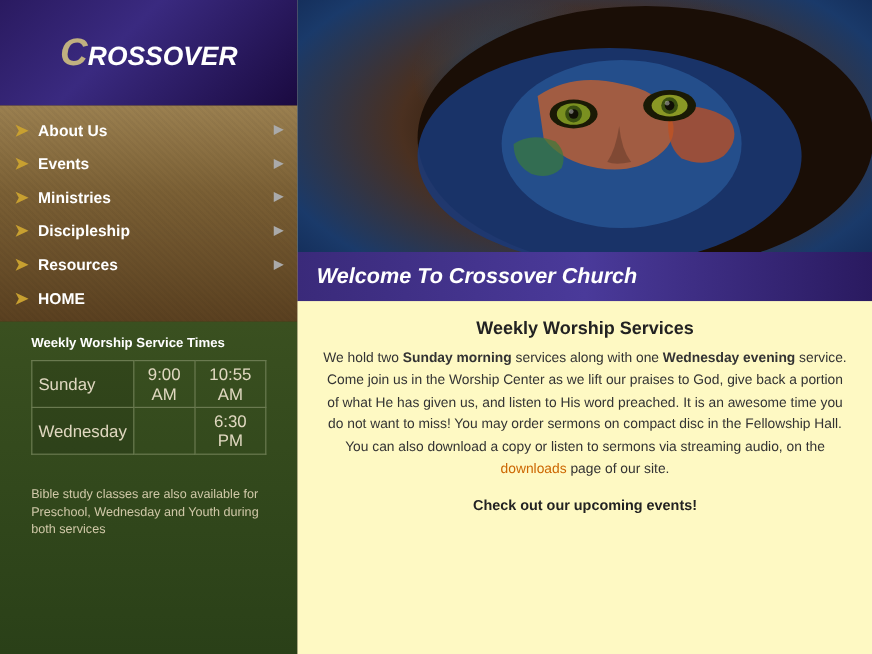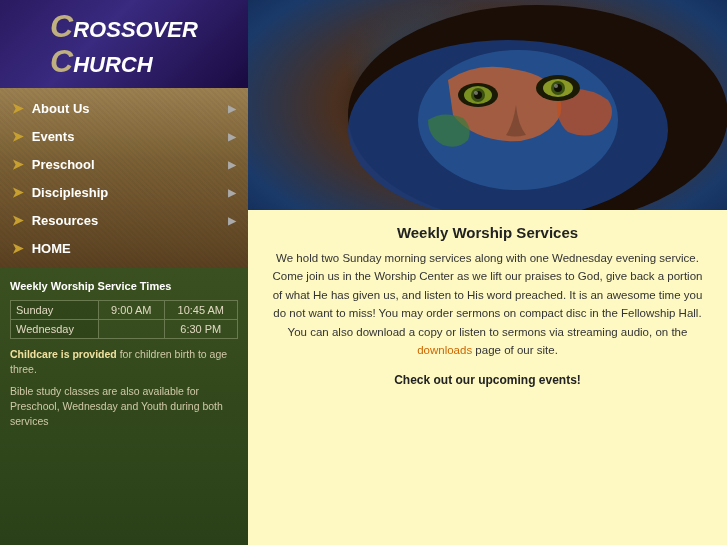--- a/index.html
+++ b/index.html
@@ -79,37 +79,37 @@
     }
 
     .nav-chevron {
       color: #aaa;
       font-size: 10px;
     }
 
     .info-area {
       background: linear-gradient(180deg, #3a5020 0%, #2a4018 100%);
       flex: 1;
-      padding: 12px 10px;
+      padding: 12px 26px;
       color: #e0d8c0;
       font-size: 10.5px;
     }
 
     .info-title {
       font-size: 11px;
       font-weight: bold;
       color: #ffffff;
       margin-bottom: 8px;
     }
 
     .worship-table {
       width: 100%;
       border-collapse: collapse;
-      margin-bottom: 8px;
-      font-size: 11px;
+      margin-bottom: 26px;
+      font-size: 14px;
     }
 
     .worship-table td {
       border: 1px solid #6a7a50;
       padding: 3px 5px;
       color: #e0d8c0;
       text-align: center;
     }
 
     .worship-table td:first-child {
@@ -188,21 +188,21 @@
 
     .section-text {
       font-size: 11.5px;
       color: #333;
       text-align: center;
       line-height: 1.6;
       margin-bottom: 14px;
     }
 
     .section-text strong {
-      font-weight: normal;
+      font-weight: bold;
     }
 
     .downloads-link {
       color: #cc6600;
       cursor: pointer;
     }
 
     .events-title {
       font-size: 12px;
       font-weight: bold;
@@ -227,21 +227,20 @@
 </head>
 <body>
 
 <div class="outer-wrapper">
 
   <div class="sidebar">
 
     <div class="logo-area">
       <div class="logo-text">
         <div><span class="logo-c">C</span><span>ROSSOVER</span></div>
-        <div><span class="logo-c">C</span><span>HURCH</span></div>
       </div>
     </div>
 
     <div class="nav-area">
       <a class="nav-item">
         <span class="nav-item-left">
           <span class="nav-arrow">➤</span>
           <span>About Us</span>
         </span>
         <span class="nav-chevron">▶</span>
@@ -249,21 +248,21 @@
       <a class="nav-item">
         <span class="nav-item-left">
           <span class="nav-arrow">➤</span>
           <span>Events</span>
         </span>
         <span class="nav-chevron">▶</span>
       </a>
       <a class="nav-item">
         <span class="nav-item-left">
           <span class="nav-arrow">➤</span>
-          <span>Preschool</span>
+          <span>Ministries</span>
         </span>
         <span class="nav-chevron">▶</span>
       </a>
       <a class="nav-item">
         <span class="nav-item-left">
           <span class="nav-arrow">➤</span>
           <span>Discipleship</span>
         </span>
         <span class="nav-chevron">▶</span>
       </a>
@@ -282,32 +281,29 @@
       </a>
     </div>
 
     <div class="info-area">
       <div class="info-title">Weekly Worship Service Times</div>
       <table class="worship-table">
         <tbody>
             <tr>
           <td>Sunday</td>
           <td>9:00 AM</td>
-          <td>10:45 AM</td>
+          <td>10:55 AM</td>
         </tr>
         <tr>
           <td>Wednesday</td>
           <td></td>
           <td>6:30 PM</td>
         </tr>
       </tbody>
         </table>
-      <div class="childcare-text">
-        <strong>Childcare is provided</strong> for children birth to age three.
-      </div>
       <div class="bible-text">Bible study classes are also available for Preschool, Wednesday and Youth during both services</div>
     </div>
   </div>
 
   <div class="main-content">
 
     <div class="hero-image">
       <div class="hero-bg"></div>
 
       <svg width="480" height="210" style="position:absolute;top:0;left:0;">
@@ -331,20 +327,23 @@
         <ellipse cx="310" cy="88" rx="22" ry="13" fill="#1a1a05"></ellipse>
         <ellipse cx="310" cy="88" rx="15" ry="9" fill="#8a9825"></ellipse>
         <ellipse cx="310" cy="88" rx="7" ry="7" fill="#3a5010"></ellipse>
         <ellipse cx="310" cy="88" rx="4" ry="4" fill="#101005"></ellipse>
         <ellipse cx="308" cy="86" rx="2" ry="2" fill="rgba(255,255,255,0.4)"></ellipse>
 
         <path d="M268,105 Q265,125 258,135 Q265,138 278,135 Q270,125 268,105 Z" fill="rgba(0,0,0,0.2)"></path>
       </svg>
     </div>
 
+    <div class="welcome-banner">
+      <span>Welcome To Crossover Church</span>
+    </div>
 
     <div class="content-body">
       <div class="section-title">Weekly Worship Services</div>
       <div class="section-text">
         We hold two <strong>Sunday morning</strong> services along with one <strong>Wednesday evening</strong> service.  Come join us in the Worship Center as we lift our praises to God, give back a portion of what He has given us, and listen to His word preached. It is an awesome time you do not want to miss!  You may order sermons on compact disc in the Fellowship Hall. You can also download a copy or listen to sermons via streaming audio, on the <a class="downloads-link">downloads</a> page of our site.
       </div>
       <div class="events-title">Check out our upcoming events!</div>
     </div>
   </div>
 </div>

